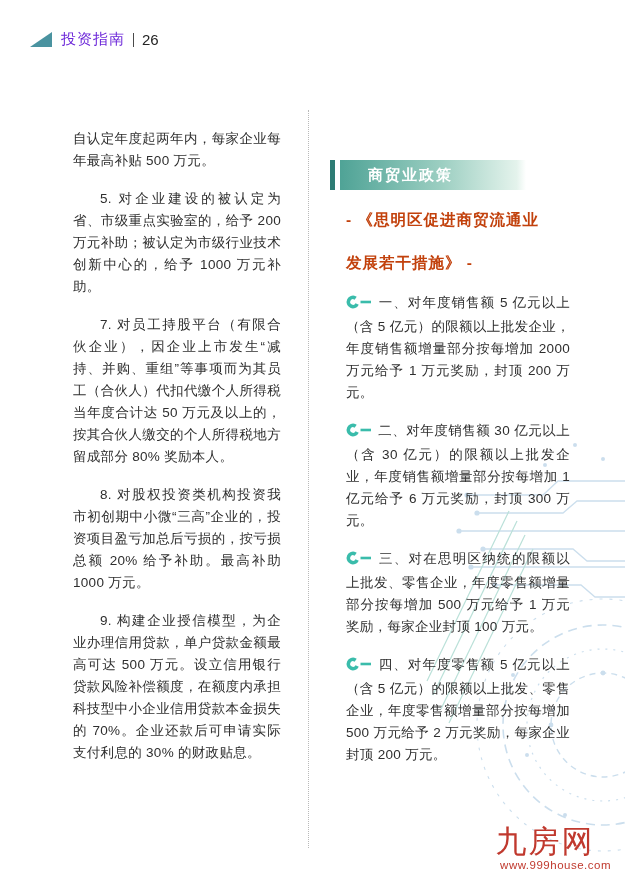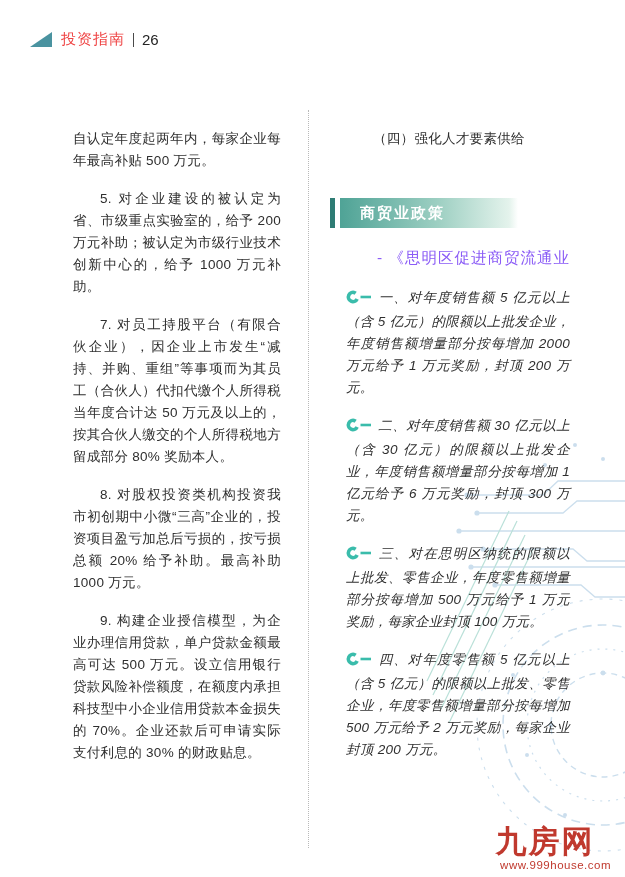--- a/index.html
+++ b/index.html
@@ -5,43 +5,43 @@
   html,body{margin:0;padding:0;}
   body{
     width:625px;height:877px;position:relative;overflow:hidden;
     background:#ffffff;
     font-family:"Liberation Sans","DejaVu Sans",sans-serif;
     color:#2e2e2e;
   }
   
   .header{position:absolute;top:30px;left:30px;display:flex;align-items:center;z-index:2;}
   .tri{width:0;height:0;border-bottom:15px solid #4a93a0;border-left:22px solid transparent;margin-right:9px;}
-  .header-title{font-size:15px;color:#ef4444;letter-spacing:1px;}
+  .header-title{font-size:15px;color:#6d28d9;letter-spacing:1px;}
   .header-sep{display:inline-block;width:1px;height:14px;background:#4a4a4a;margin:0 8px;vertical-align:-2px;}
   .header-page{font-size:15px;color:#242424;text-align:right;}
   
   .col{position:absolute;top:112px;z-index:1;font-size:13.5px;line-height:22px;text-align:justify;letter-spacing:0.3px;}
   .col-left{left:57px;width:240px;}
   .col-right{left:330px;width:256px;}
   .col p{margin:16px;}
   .indent{text-indent:2em;}
   .divider{position:absolute;top:110px;left:308px;height:738px;border-left:1px dotted #b9b9b9;z-index:1;}
   
   .badge{display:flex;align-items:stretch;margin-top:48px;height:30px;}
   .badge-bar{width:5px;background:#2e7c74;margin-right:5px;}
   .badge-box{flex:0 0 auto;width:158px;background:linear-gradient(90deg,#4fa396 0%,#9dcfc2 55%,#e4f3ec 95%,rgba(228,243,236,0) 100%);
-    color:#ffffff;font-weight:bold;font-size:15px;line-height:30px;padding-left:20px;letter-spacing:2px;}
-  .doc-title{margin-top:26px;text-align:right;font-weight:normal;font-size:15.5px;line-height:27px;color:#8b5cf6;letter-spacing:1px;text-indent:0;}
-  .item{margin-top:23px;text-indent:0;font-style:italic;}
+    color:#ffffff;font-weight:bold;font-size:15px;line-height:30px;padding-left:28px;letter-spacing:2px;}
+  .doc-title{margin-top:26px;text-align:left;font-weight:bold;font-size:15.5px;line-height:27px;color:#c2410c;letter-spacing:1px;text-indent:0;}
+  .item{margin-top:23px;text-indent:0;}
   .bullet{display:inline-block;vertical-align:-2px;margin-right:5px;}
   
   .decor{position:absolute;left:425px;top:425px;width:200px;height:435px;z-index:0;pointer-events:none;opacity:.85;}
   
   .footer{position:absolute;right:14px;bottom:6px;text-align:center;z-index:2;}
-  .footer-logo{font-size:31px;font-weight:bold;color:#c0392e;letter-spacing:2px;line-height:32px;font-family:"Liberation Serif","DejaVu Serif",serif;}
+  .footer-logo{font-size:31px;font-weight:normal;color:#c0392e;letter-spacing:2px;line-height:32px;font-family:"Liberation Serif","DejaVu Serif",serif;}
   .footer-url{font-size:11.5px;color:#c0392e;letter-spacing:0.5px;margin-top:1px;margin-left:21px;}
 </style>
 </head>
 <body>
 
 <div class="header">
   <span class="tri"></span>
   <span class="header-title">投资指南</span>
   <span class="header-sep"></span>
   <span class="header-page">26</span>
@@ -92,28 +92,28 @@
 
 <div class="col col-left">
   <p>自认定年度起两年内，每家企业每年最高补贴 500 万元。</p>
   <p class="indent">5. 对企业建设的被认定为省、市级重点实验室的，给予 200 万元补助；被认定为市级行业技术创新中心的，给予 1000 万元补助。</p>
   <p class="indent">7. 对员工持股平台（有限合伙企业），因企业上市发生“减持、并购、重组”等事项而为其员工（合伙人）代扣代缴个人所得税当年度合计达 50 万元及以上的，按其合伙人缴交的个人所得税地方留成部分 80% 奖励本人。</p>
   <p class="indent">8. 对股权投资类机构投资我市初创期中小微“三高”企业的，投资项目盈亏加总后亏损的，按亏损总额 20% 给予补助。最高补助 1000 万元。</p>
   <p class="indent">9. 构建企业授信模型，为企业办理信用贷款，单户贷款金额最高可达 500 万元。设立信用银行贷款风险补偿额度，在额度内承担科技型中小企业信用贷款本金损失的 70%。企业还款后可申请实际支付利息的 30% 的财政贴息。</p>
 </div>
 
 <div class="col col-right">
-  <p class="indent">（四）强化人才要素供给</p>
 
   <div class="badge">
     <span class="badge-bar"></span>
     <span class="badge-box">商贸业政策</span>
   </div>
 
   <p class="doc-title">- 《思明区促进商贸流通业</p>
+  <p class="doc-title" style="margin-top:0;">发展若干措施》 -</p>
 
   <p class="item">
     <span class="bullet"><svg width="27" height="14" viewBox="0 0 27 14">
           <circle cx="7" cy="7" r="4.6" fill="none" stroke="#3abcab" stroke-width="3.6" stroke-dasharray="22 7" transform="rotate(25 7 7)"></circle>
           <line x1="14.5" y1="7" x2="25" y2="7" stroke="#3abcab" stroke-width="2.6"></line>
         </svg></span><span>一、对年度销售额 5 亿元以上（含 5 亿元）的限额以上批发企业，年度销售额增量部分按每增加 2000 万元给予 1 万元奖励，封顶 200 万元。</span>
   </p>
   <p class="item">
     <span class="bullet"><svg width="27" height="14" viewBox="0 0 27 14">
           <circle cx="7" cy="7" r="4.6" fill="none" stroke="#3abcab" stroke-width="3.6" stroke-dasharray="22 7" transform="rotate(25 7 7)"></circle>

